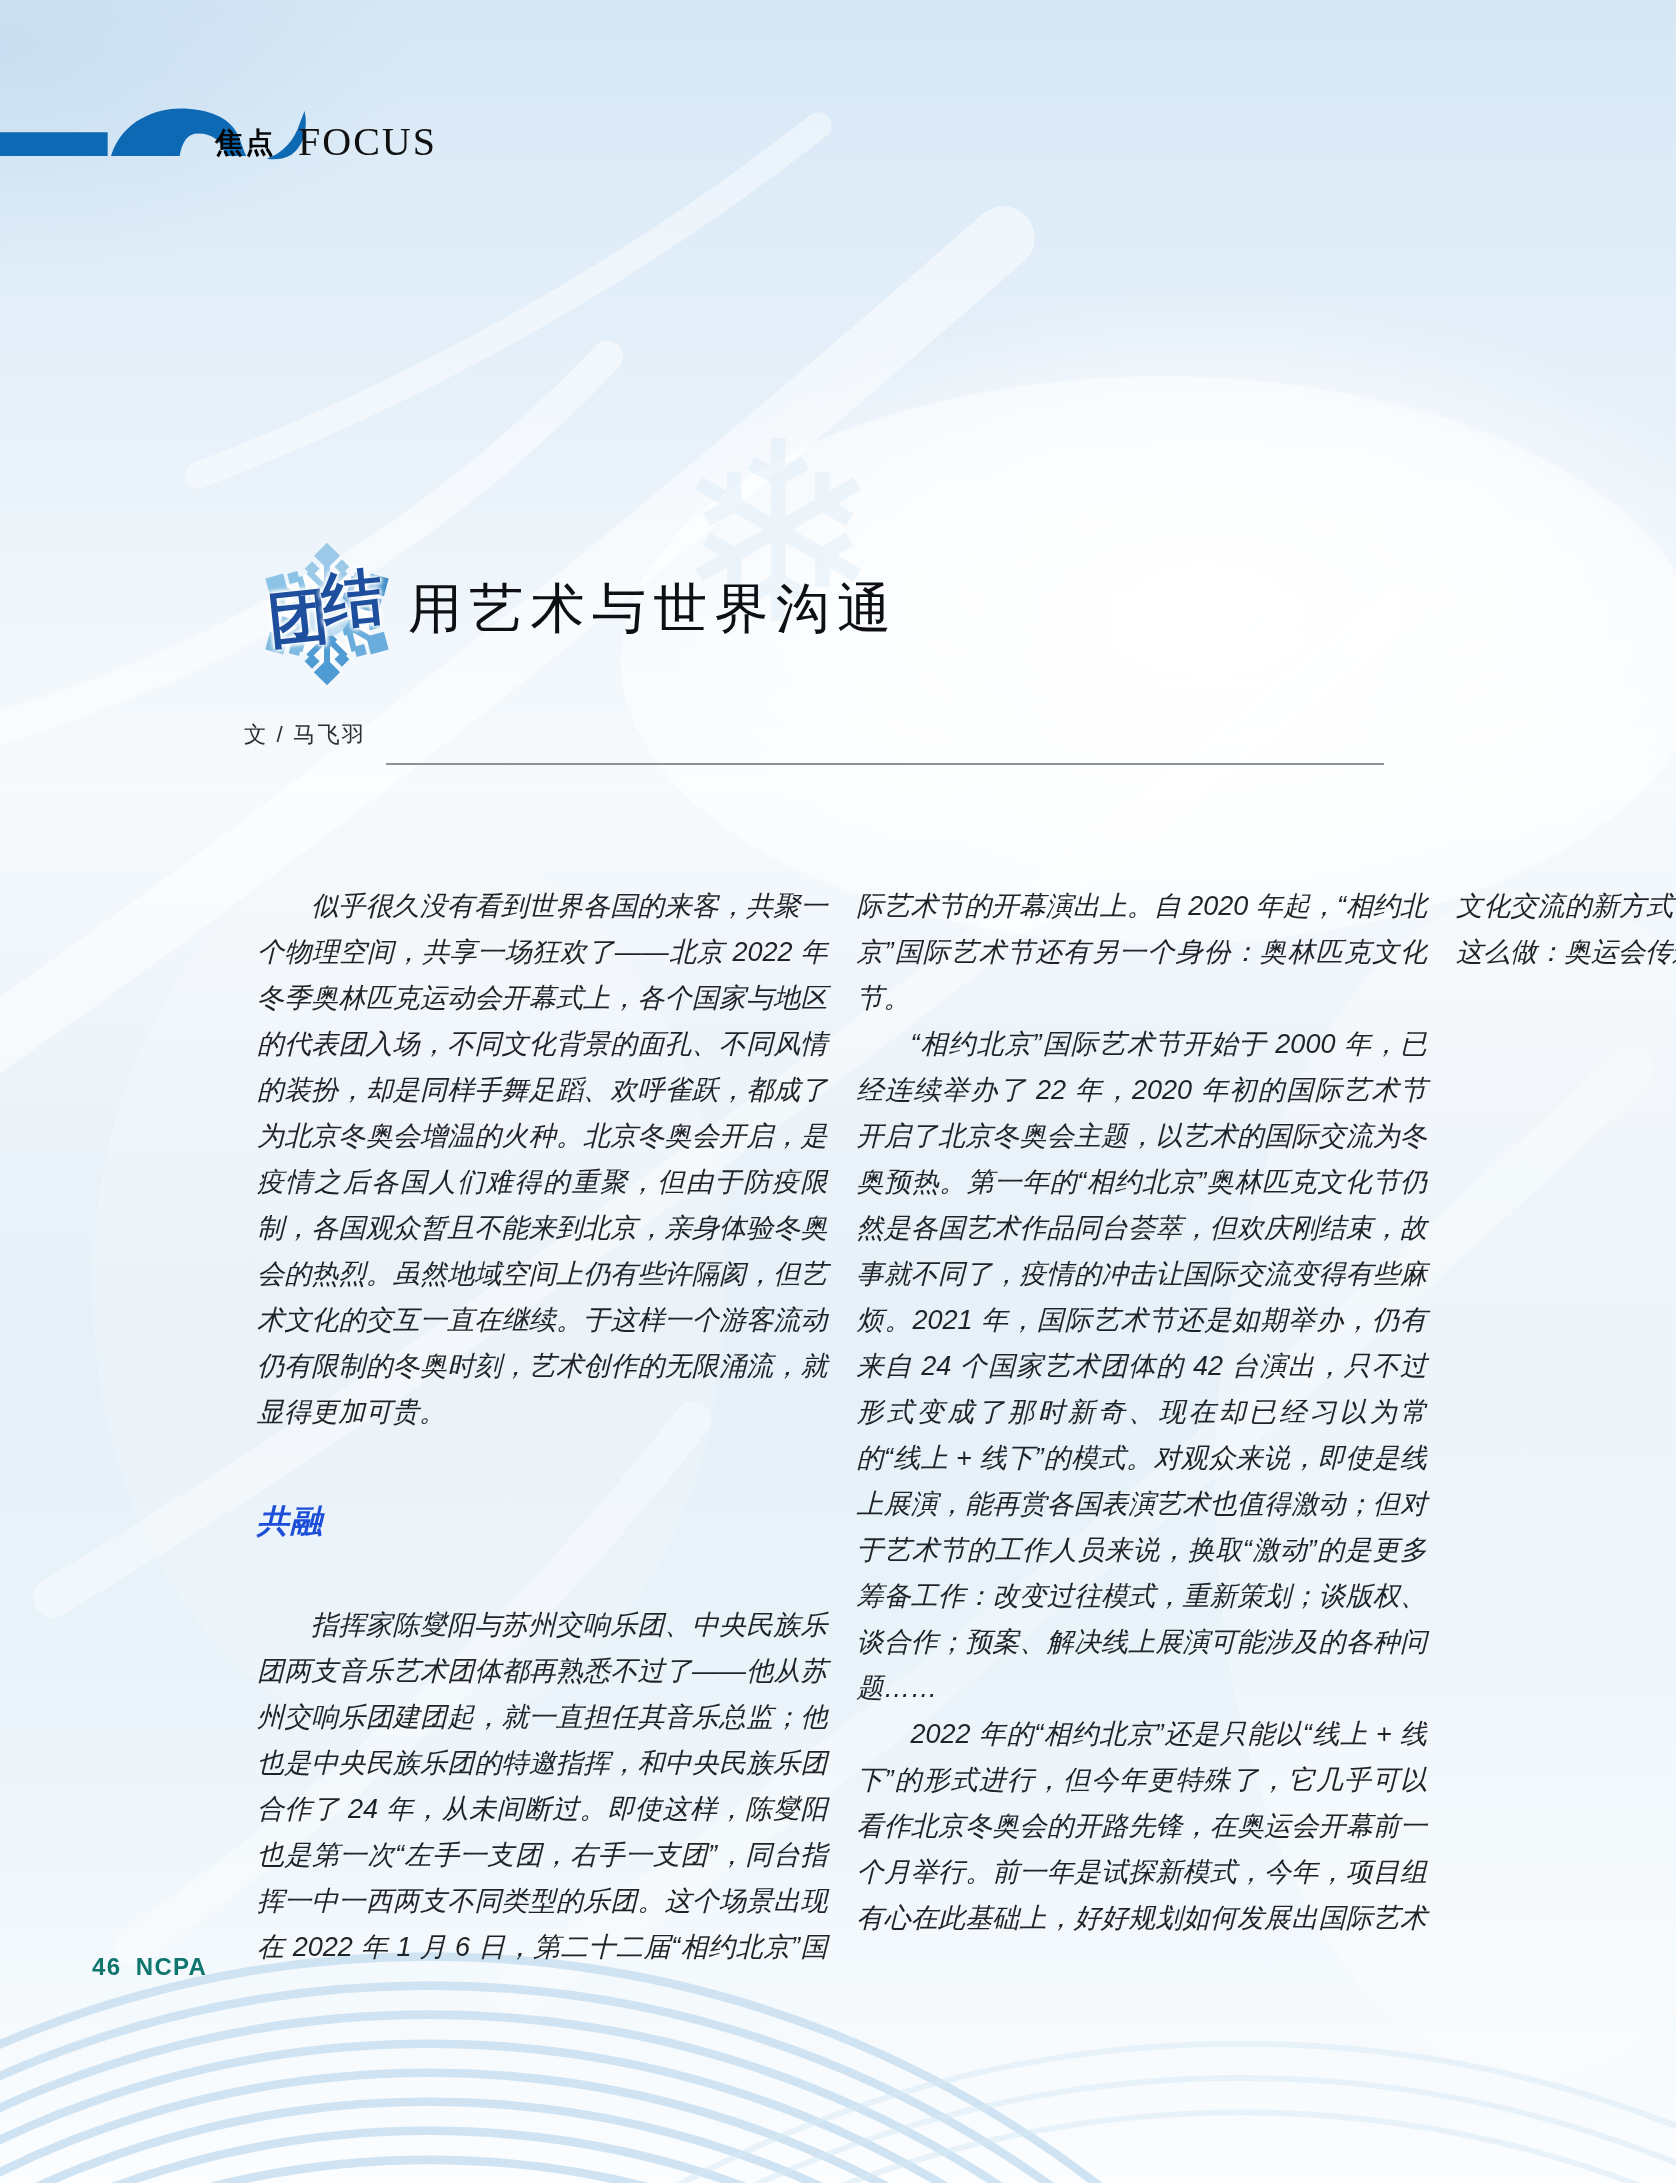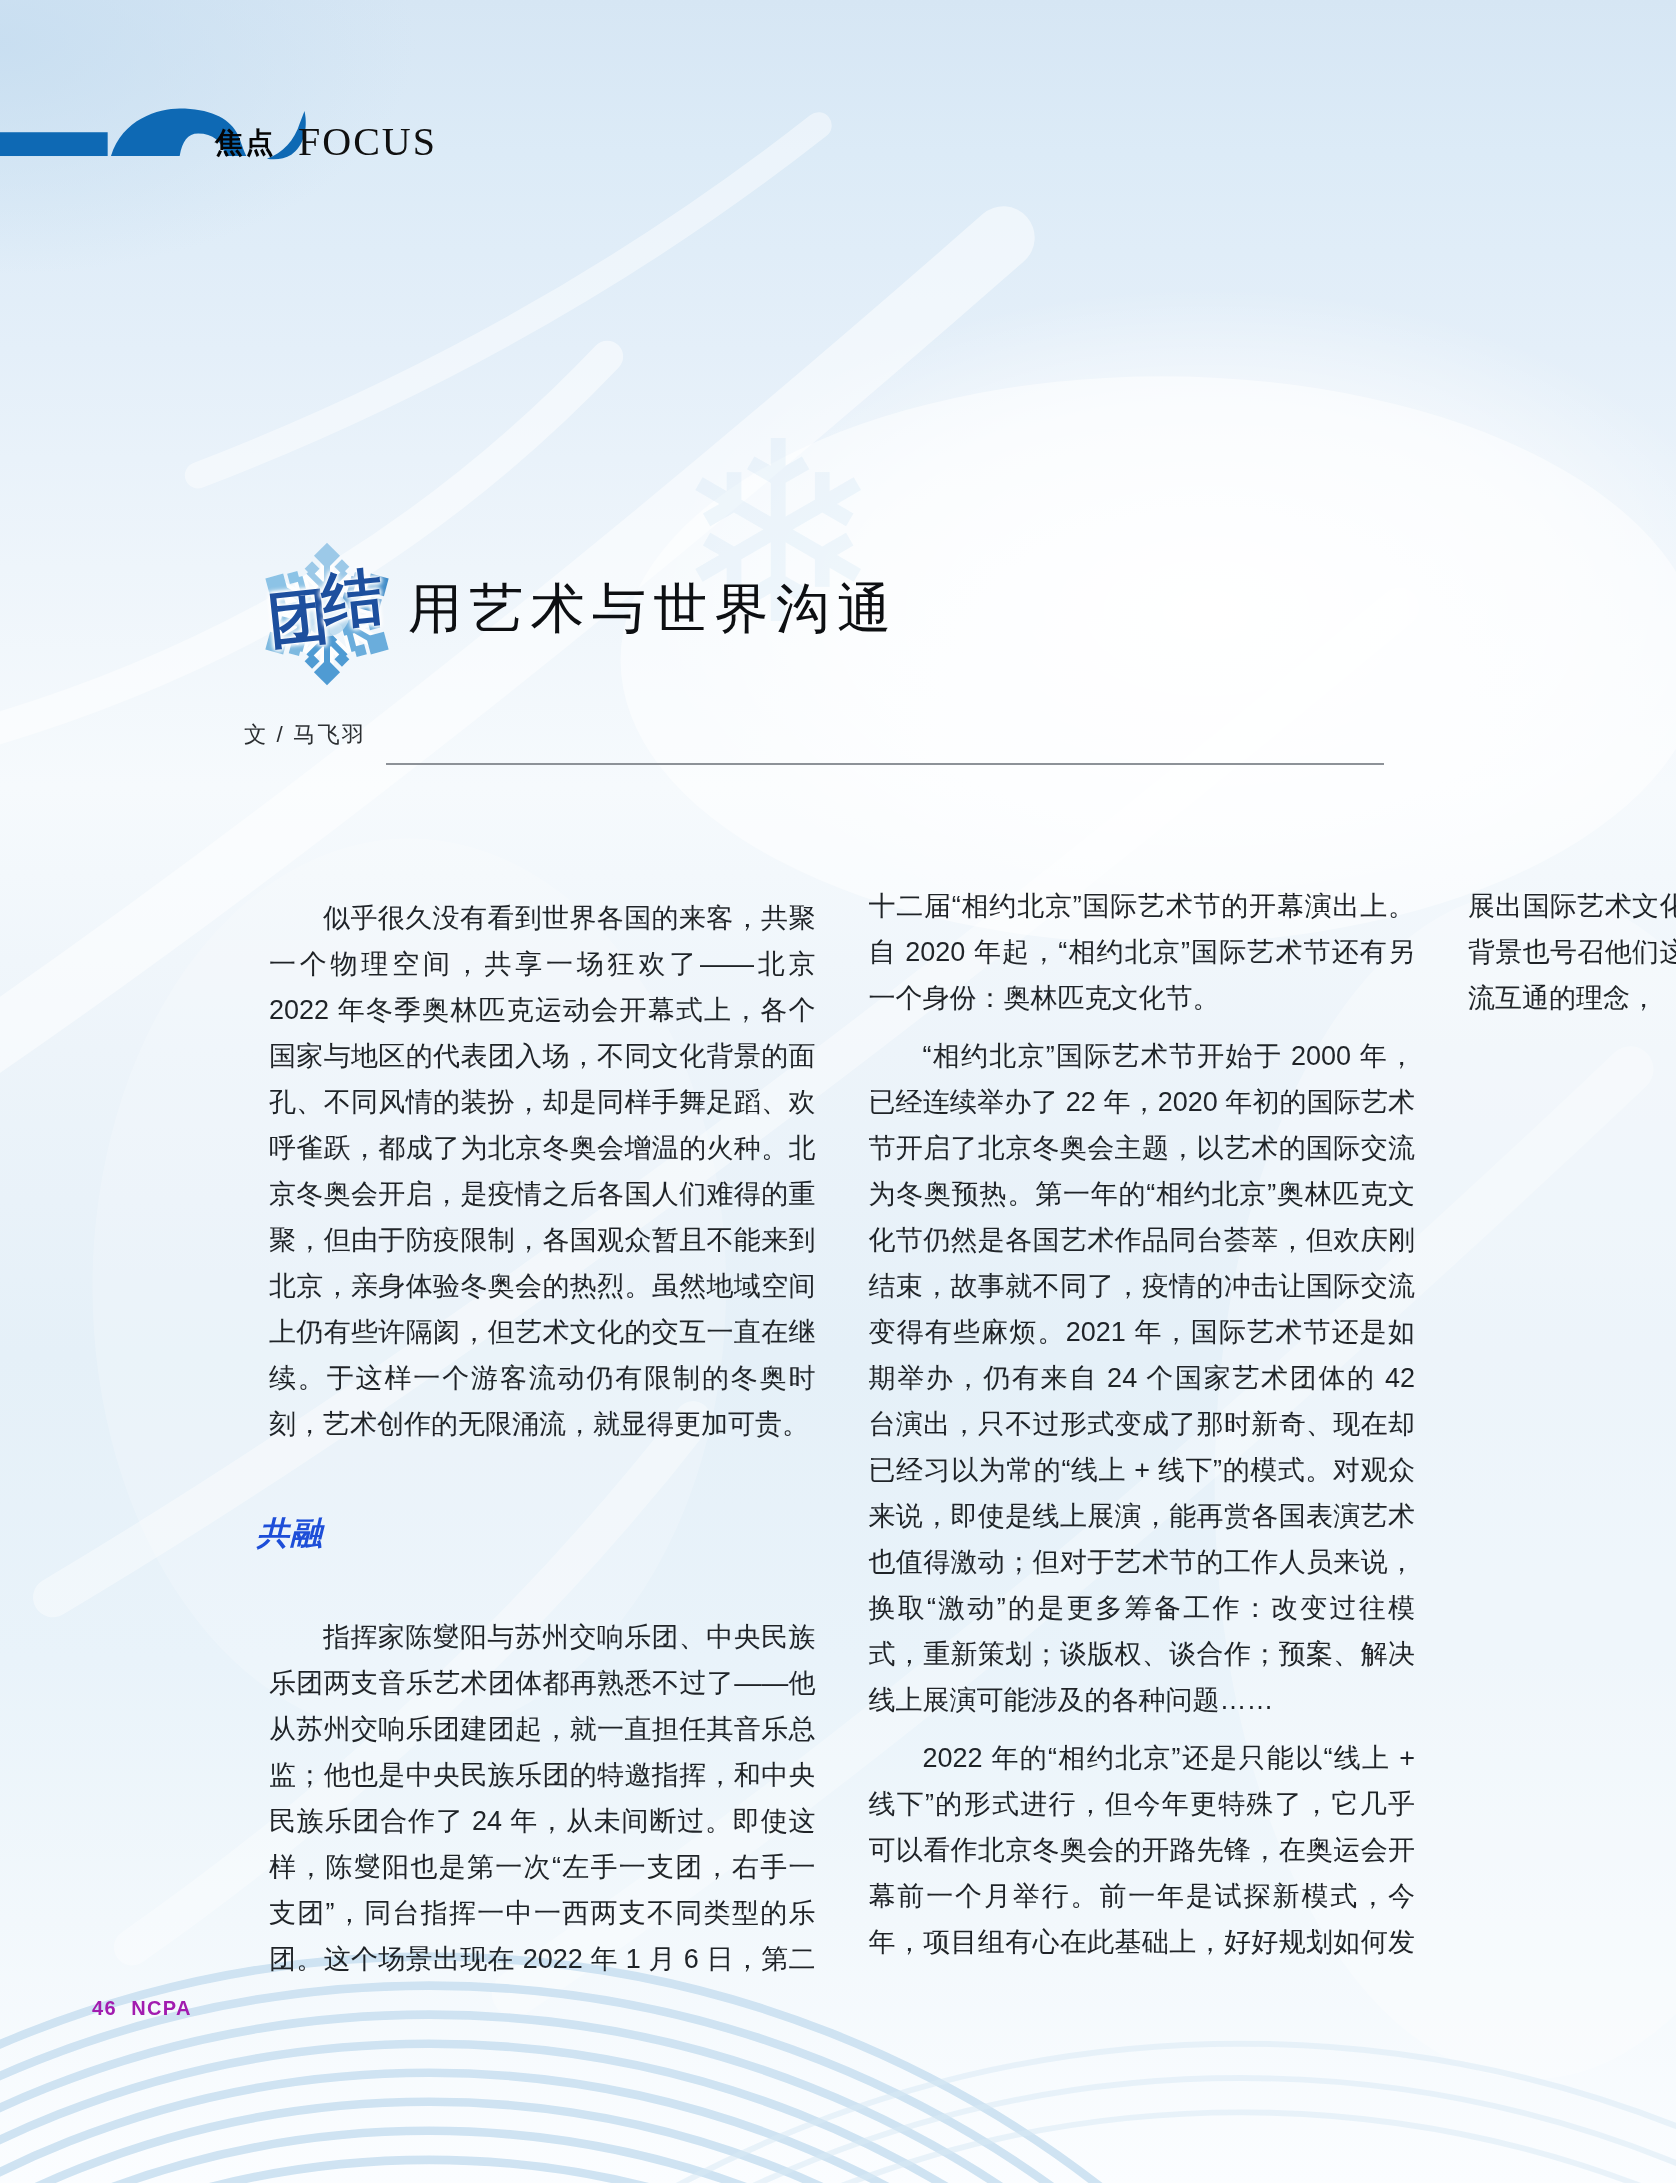--- a/index.html
+++ b/index.html
@@ -53,28 +53,28 @@
   .byline-rule{
     position:absolute;left:386px;top:763px;width:998px;height:2px;
     background:#8d9298;
   }
   .article{
     position:absolute;left:257px;top:883px;width:1170px;height:1126px;
     column-count:2;column-gap:29px;column-fill:auto;
     font-size:27px;line-height:46px;color:#1f2327;
     text-align:justify;
   }
-  .article p{margin:12px;text-indent:2em;}
+  .article p{margin:0;text-indent:2em;font-style:italic;}
   .article h2{
     margin:63px 0 58px 0;
     font-size:32px;line-height:46px;font-weight:700;color:#1d4ed8;letter-spacing:1.3px;font-style:italic;
   }
   .folio{
-    position:absolute;left:92px;top:1992px;
-    font-size:20px;color:#a21caf;letter-spacing:1.3px;line-height:32px;font-weight:700;
+    position:absolute;left:92px;top:1951px;
+    font-size:24px;color:#0f766e;letter-spacing:1.3px;line-height:32px;font-weight:700;
   }
   .folio .num{margin-right:14.5px;font-weight:700;}
   .flake-faint{
     position:absolute;left:673px;top:409px;
     font-size:251px;color:rgba(166,203,233,.14);line-height:251px;
   }
 </style>
 </head>
 <body>
 

